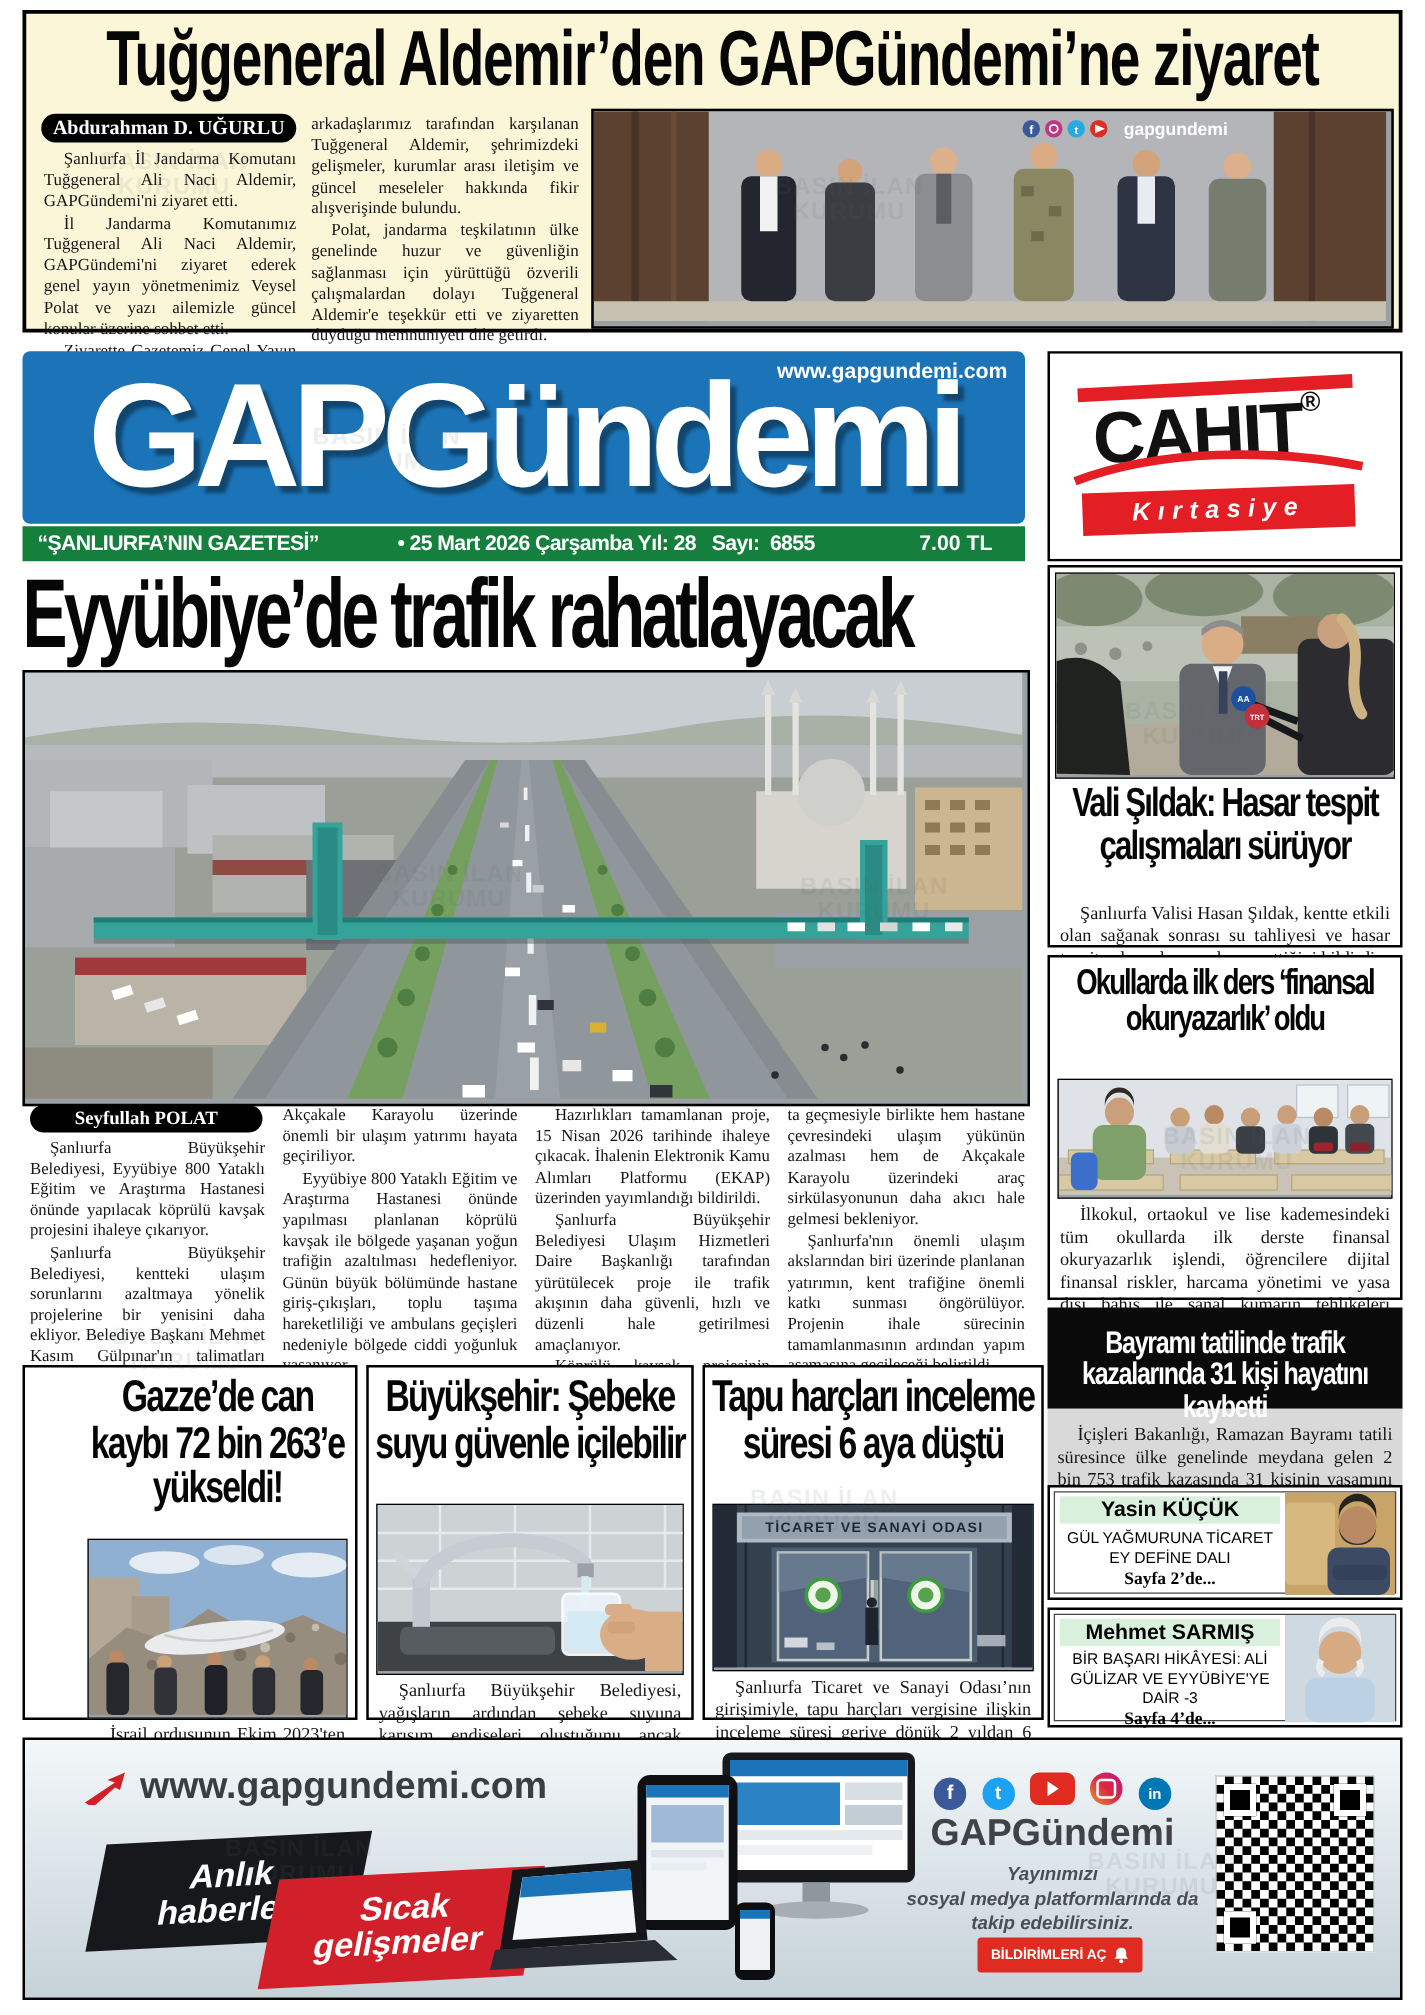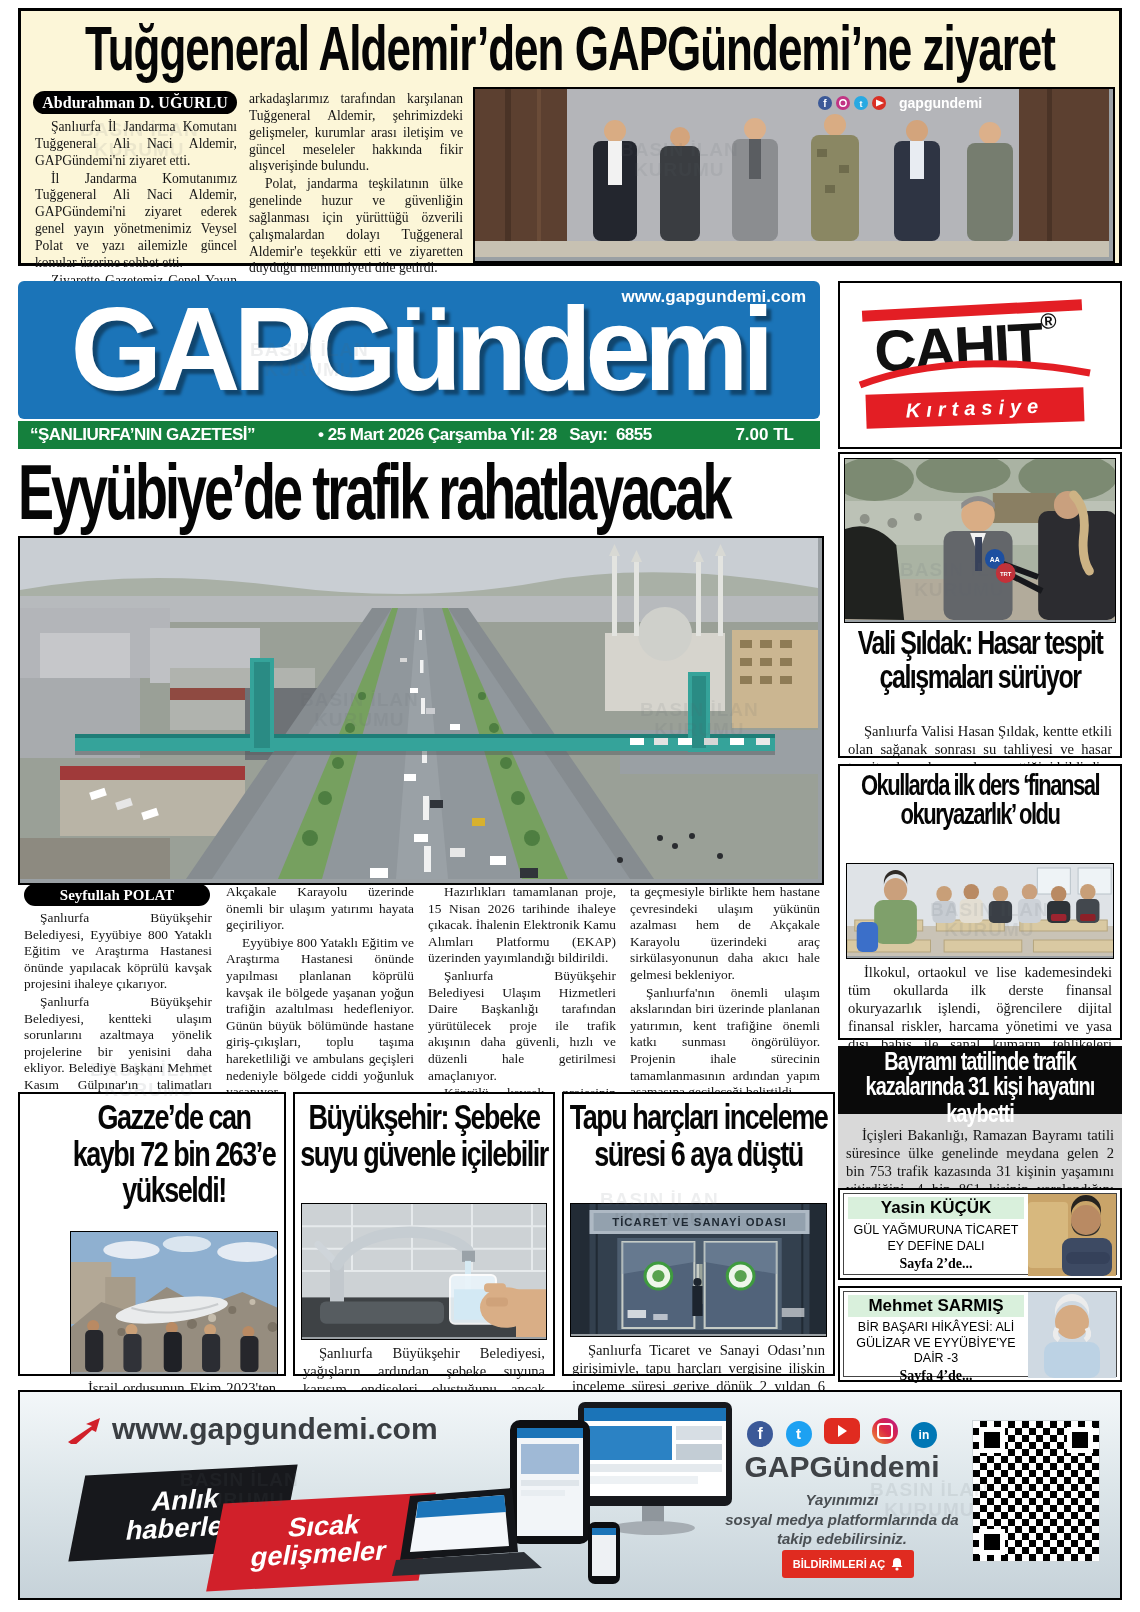--- a/index.html
+++ b/index.html
@@ -492,21 +492,21 @@
         <rect x="240" y="50" width="16" height="7" rx="2" fill="#8c2028"></rect>
       </svg>
     </div>
     <div class="bodytxt" style="margin:2px 8px;font-size:14.6px;">
       <p><span>İlkokul, ortaokul ve lise kademesindeki tüm okullarda ilk derste finansal okuryazarlık işlendi, öğrencilere dijital finansal riskler, harcama yönetimi ve yasa dışı bahis ile sanal kumarın tehlikeleri anlatıldı.</span>
          <span class="pgref">Sayfa 7’de...</span></p>
     </div>
   </div>
 
   <div class="abs" style="left:838px;top:1046px;width:284px;height:136px;">
-    <div style="background:#0a0a0a;color:#fff;text-align:center;padding:3px 2px 4px 2px;">
+    <div style="background:#0a0a0a;color:#fff;text-align:center;padding:16px 2px 4px 2px;">
       <div class="hl" style="color:#fff;font-size:20px;letter-spacing:-1px;">
         <span class="sc" style="transform:scaleY(1.25);color:#fff;">Bayramı tatilinde trafik kazalarında 31 kişi hayatını kaybetti</span>
       </div>
     </div>
     <div class="bodytxt" style="background:#d9d9d9;padding:12px 8px 4px 8px;font-size:14.6px;height:71px;">
       <p><span>İçişleri Bakanlığı, Ramazan Bayramı tatili süresince ülke genelinde meydana gelen 2 bin 753 trafik kazasında 31 kişinin yaşamını yitirdiğini, 4 bin 861 kişinin yaralandığını bildirdi.</span></p>
       <p class="noind" style="text-align:right;"><span class="pgref">Sayfa 4’te...</span></p>
     </div>
   </div>
 

